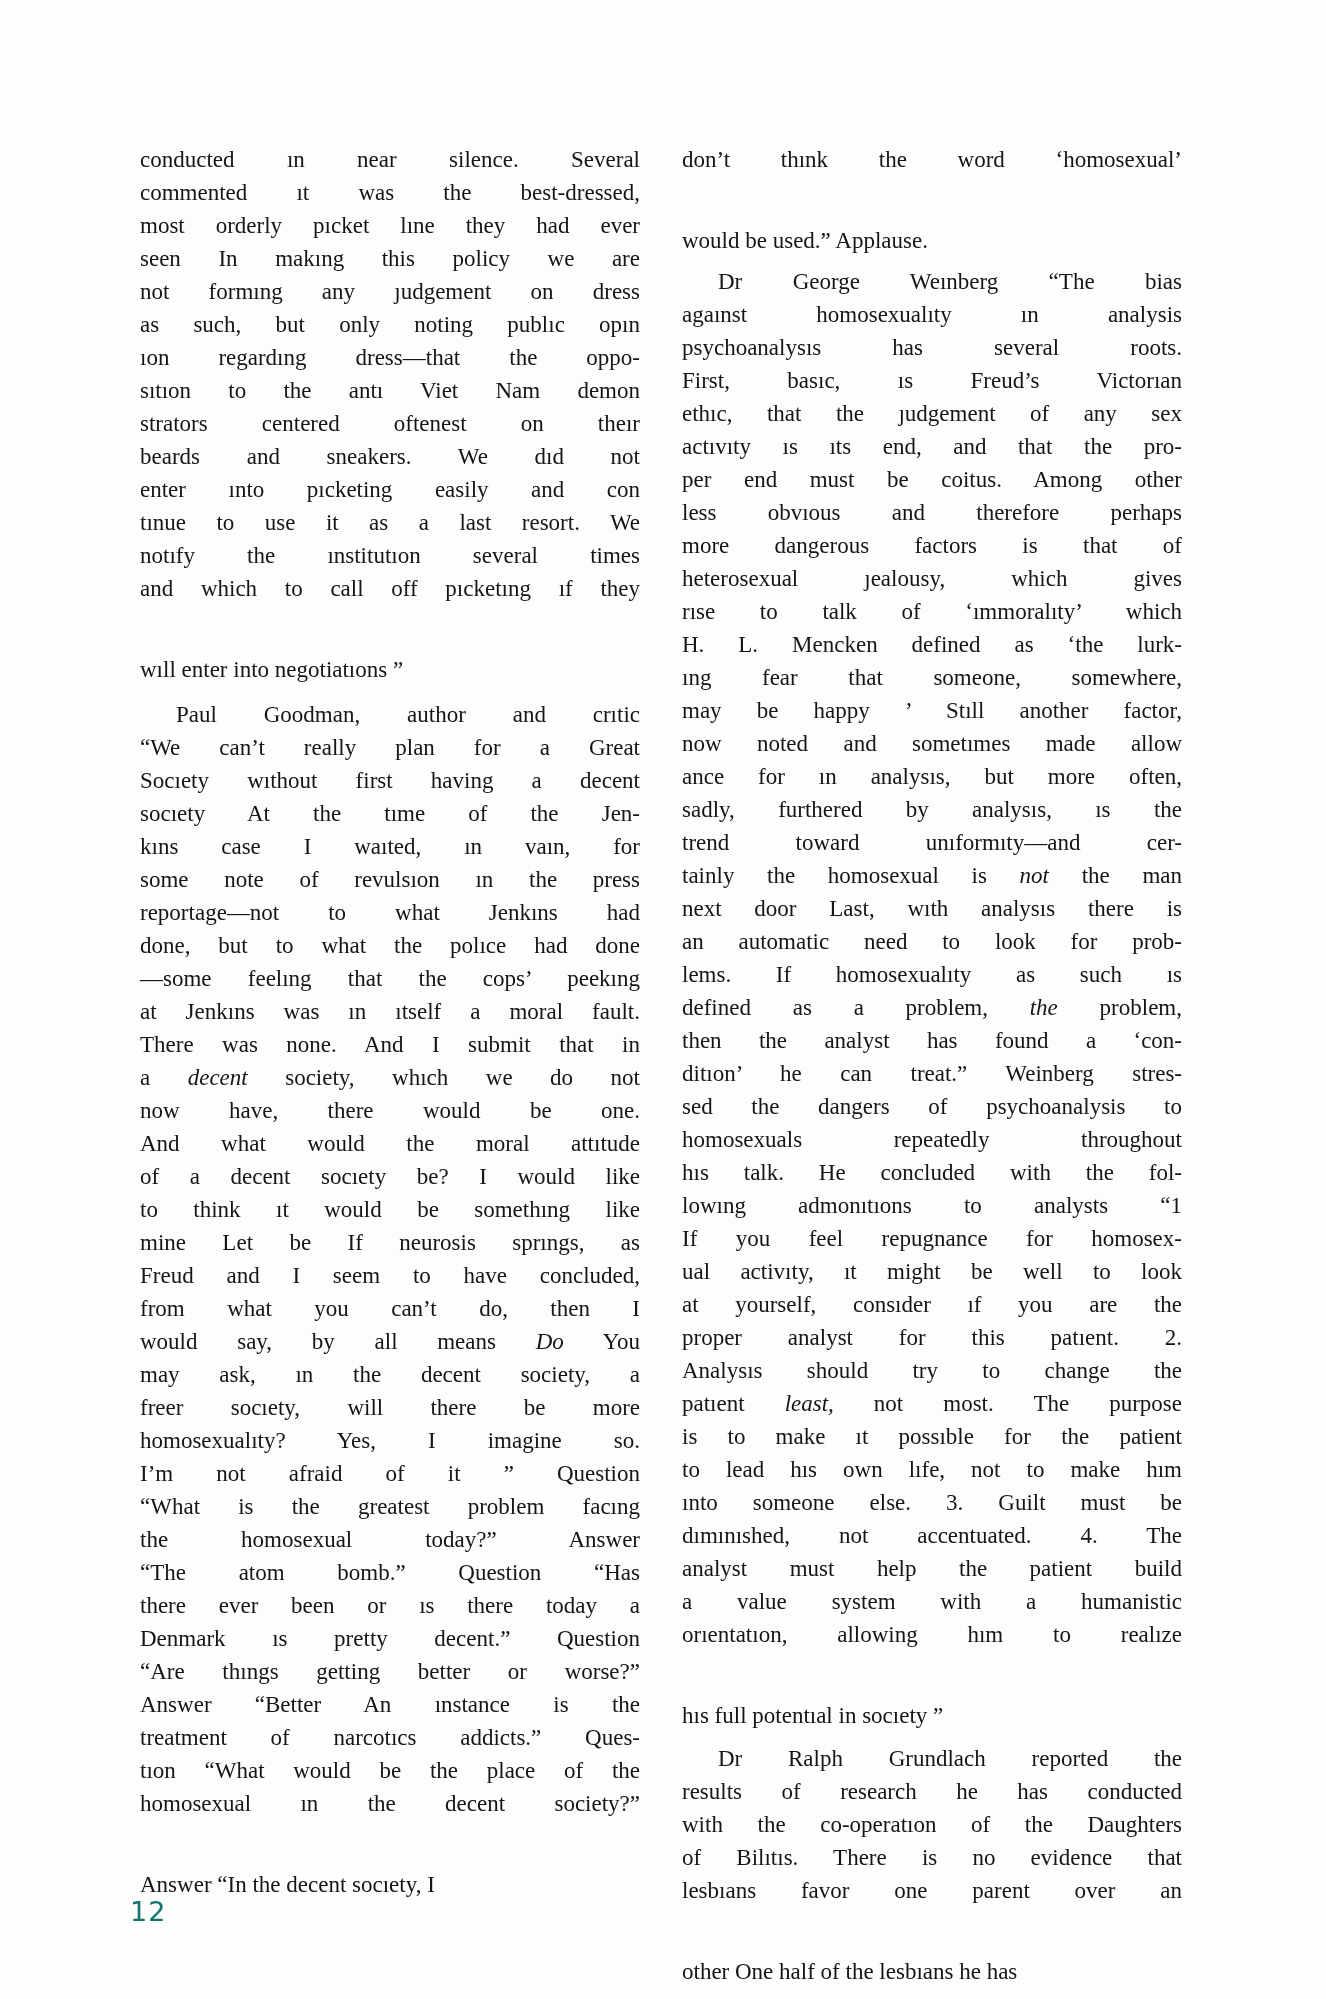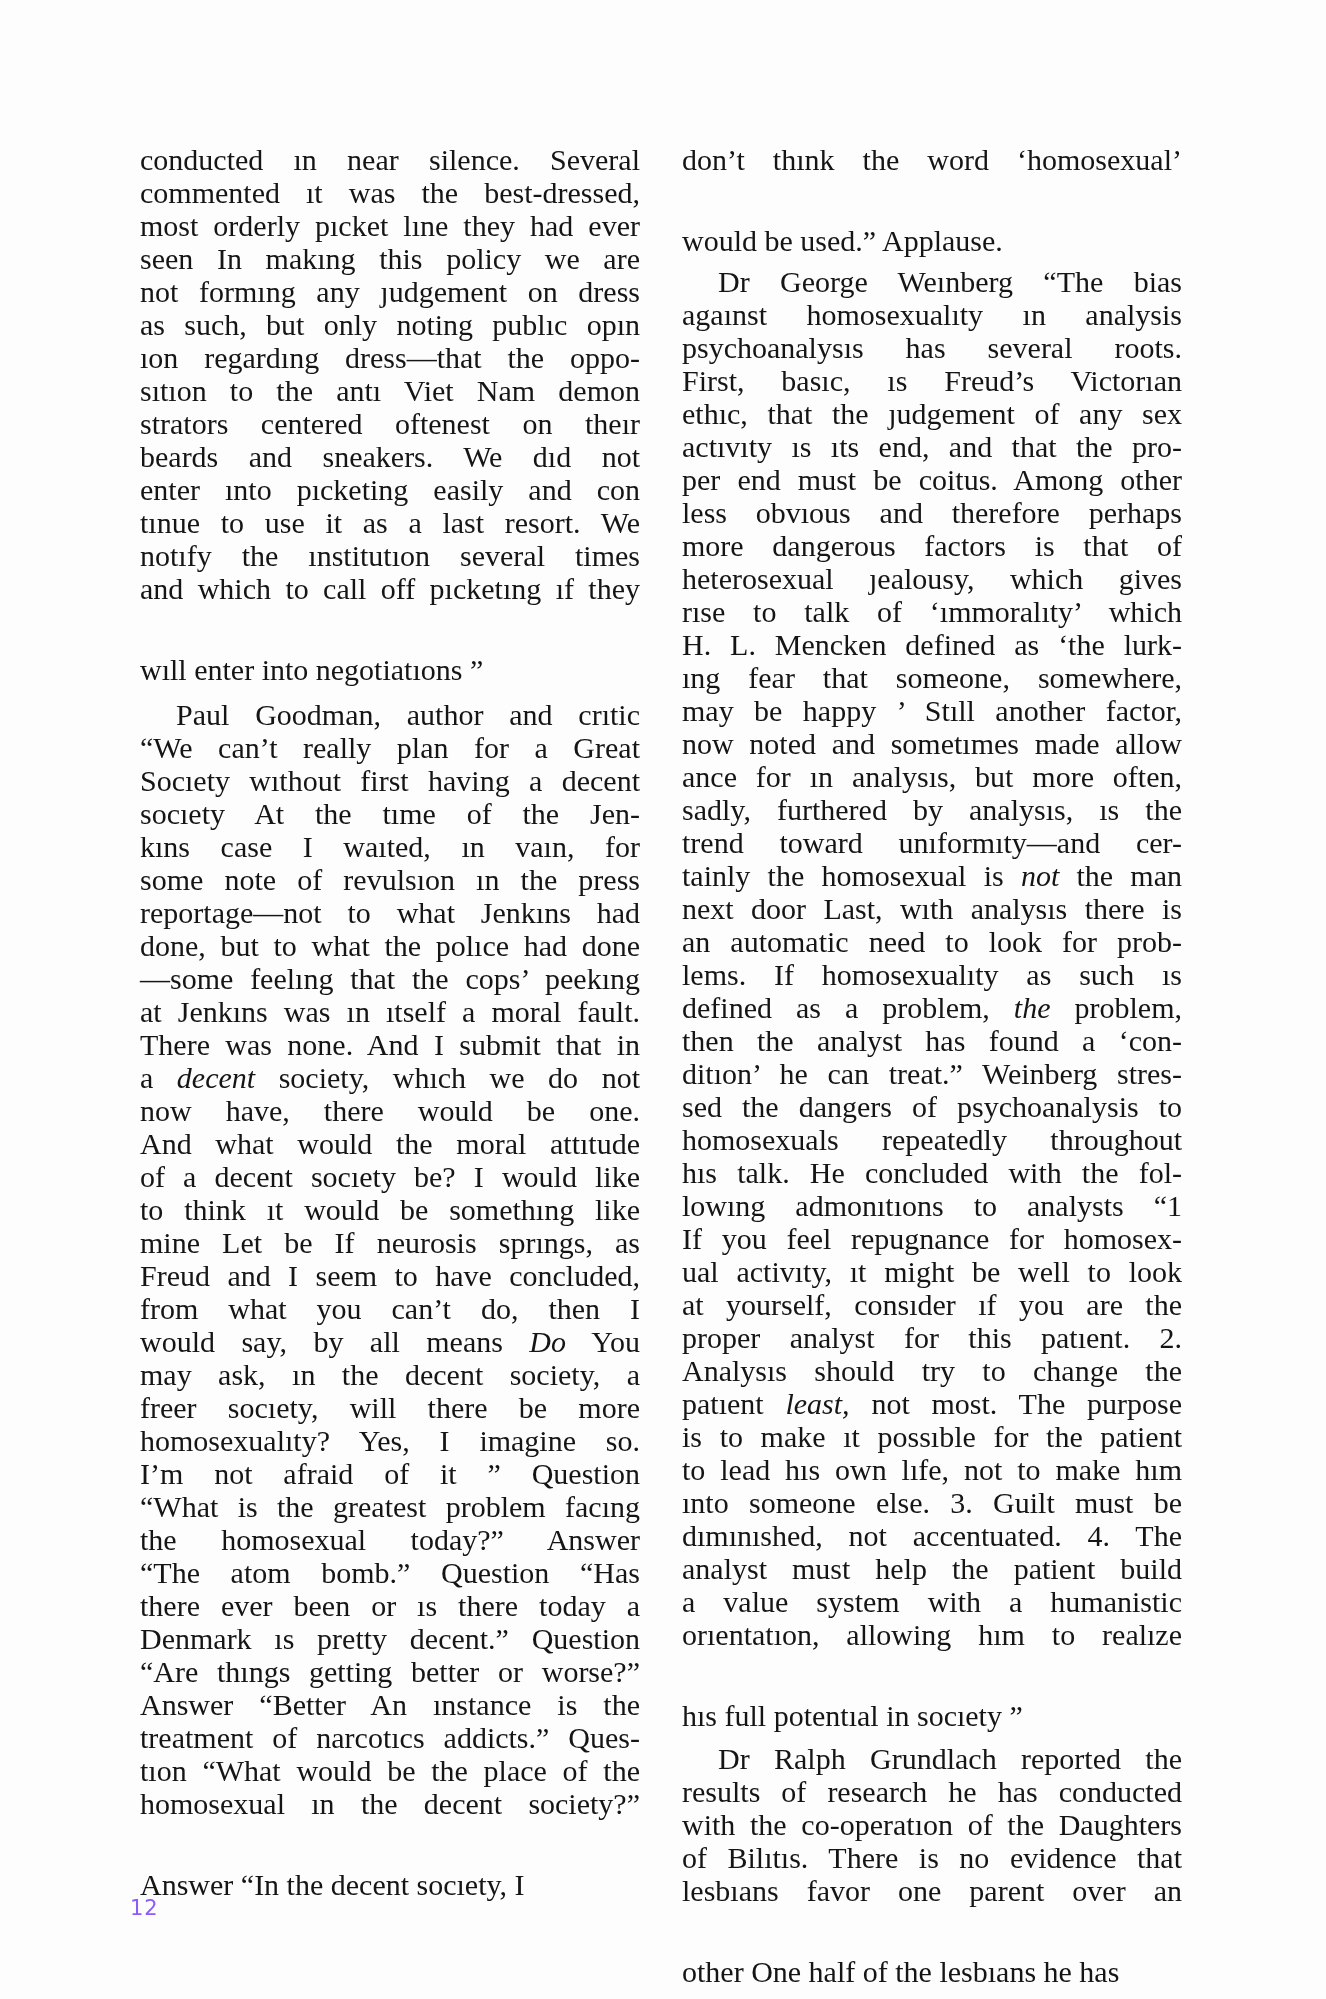--- a/index.html
+++ b/index.html
@@ -3,21 +3,21 @@
 <meta charset="utf-8">
 <style>
   html, body { margin: 0; padding: 0; background: #ffffff; }
   body { width: 1326px; height: 1999px; position: relative; overflow: hidden; }
   .page { position: absolute; left: 0; top: 0; width: 1326px; height: 1999px; background: #fdfdfd; }
   .col {
     position: absolute;
     top: 143px;
     width: 500px;
     font-family: "Liberation Serif", "DejaVu Serif", serif;
-    font-size: 30px;
+    font-size: 23px;
     line-height: 33px;
     color: #151515;
   }
   .col-left { left: 140px; }
   .col-right { left: 682px; }
   .line {
     display: block;
     height: 33px;
     white-space: nowrap;
     text-align: justify;
@@ -27,22 +27,22 @@
   .line.last { text-align-last: left; margin-top: 48px; }
   .line.indent { padding-left: 36px; }
   .gap-l { height: 12px; }
   .gap-r1 { height: 8px; }
   .gap-r2 { height: 10px; }
   .page-number {
     position: absolute;
     left: 130px;
     top: 1896px;
     font-family: "DejaVu Sans", sans-serif;
-    font-size: 21px;
-    color: #8b5cf6;
+    font-size: 27px;
+    color: #0f766e;
     letter-spacing: 1px;
   }
   .line i { }
 </style>
 </head>
 <body>
 
 <div class="page">
   <div class="col col-left" id="col-left">
       <div>

